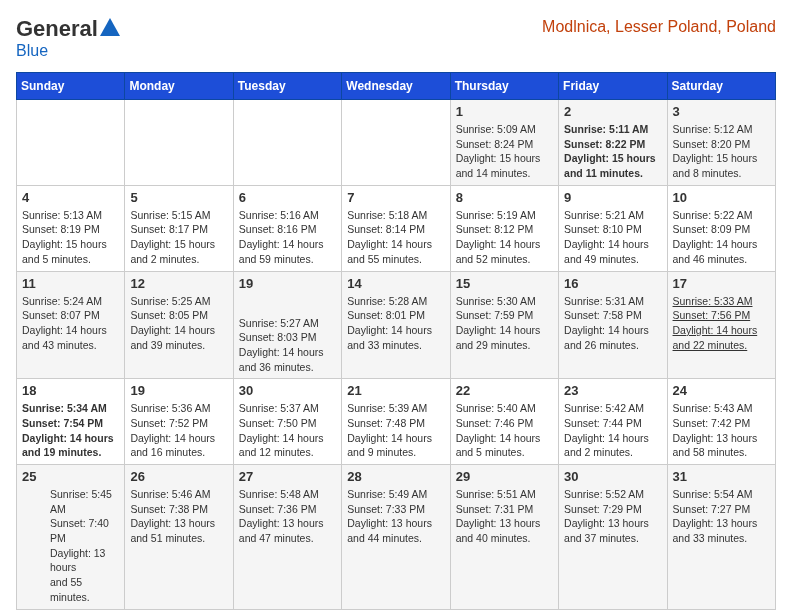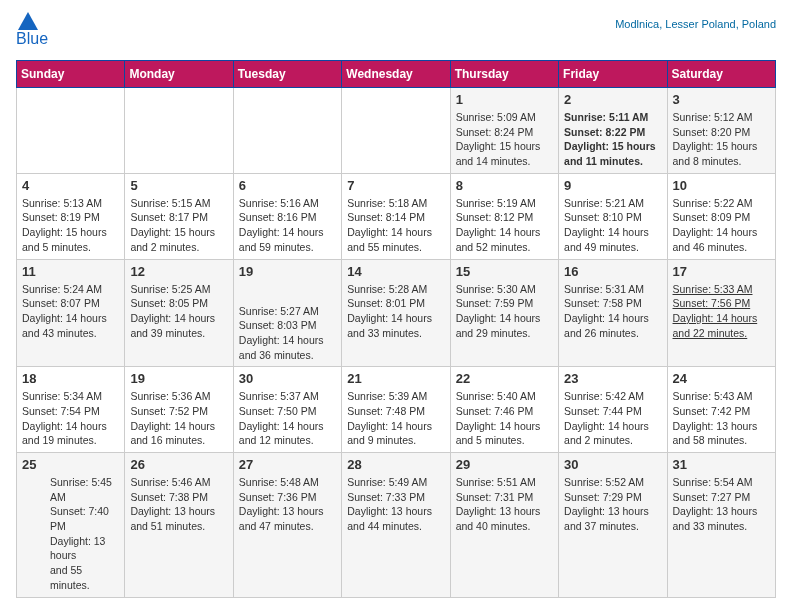--- a/index.html
+++ b/index.html
@@ -38,31 +38,31 @@
       margin-left: 2px;
       margin-top: -4px;
     }
     .title-section { text-align: right; }
     .month-title {
       font-size: 36px;
       font-weight: bold;
       color: #333;
     }
     .location {
-      font-size: 11px;
-      color: #0369a1;
+      font-size: 16px;
+      color: #c2410c;
       margin-top: 2px;
     }
     table {
       width: 100%;
       border-collapse: collapse;
       font-size: 11px;
     }
     thead tr th {
-      background-color: #be185d;
+      background-color: #1d4ed8;
       color: white;
       padding: 6px 4px;
       text-align: left;
       font-size: 12px;
       font-weight: bold;
       border: 1px solid #0d47a1;
     }
     tbody tr td {
       border: 1px solid #ccc;
       padding: 4px 5px;
@@ -89,20 +89,21 @@
       line-height: 1.4;
     }
     .empty-cell { background: #fff !important; }
   </style>
 </head>
 <body>
 
 <div class="header">
   <div class="logo">
     <div class="logo-text">
+      <span class="logo-general">General</span>
       <div class="logo-triangle"></div>
     </div>
     <span class="logo-blue">Blue</span>
   </div>
   <div class="title-section">
     <div class="location">Modlnica, Lesser Poland, Poland</div>
   </div>
 </div>
 
 <table>
@@ -243,21 +244,21 @@
           <div class="day-number">17</div>
           <div class="day-info" style="white-space: pre-line; text-decoration: underline;">Sunrise: 5:33 AM
 Sunset: 7:56 PM
 Daylight: 14 hours
 and 22 minutes.</div>
         </td>
       </tr>
       <tr>
         <td>
           <div class="day-number">18</div>
-          <div class="day-info" style="white-space: pre-line;">Sunrise: 5:34 AM
+          <div class="day-info" style="white-space: pre-line; font-weight: bold;">Sunrise: 5:34 AM
 Sunset: 7:54 PM
 Daylight: 14 hours
 and 19 minutes.</div>
         </td>
         <td>
           <div class="day-number">19</div>
           <div class="day-info" style="white-space: pre-line;">Sunrise: 5:36 AM
 Sunset: 7:52 PM
 Daylight: 14 hours
 and 16 minutes.</div>

